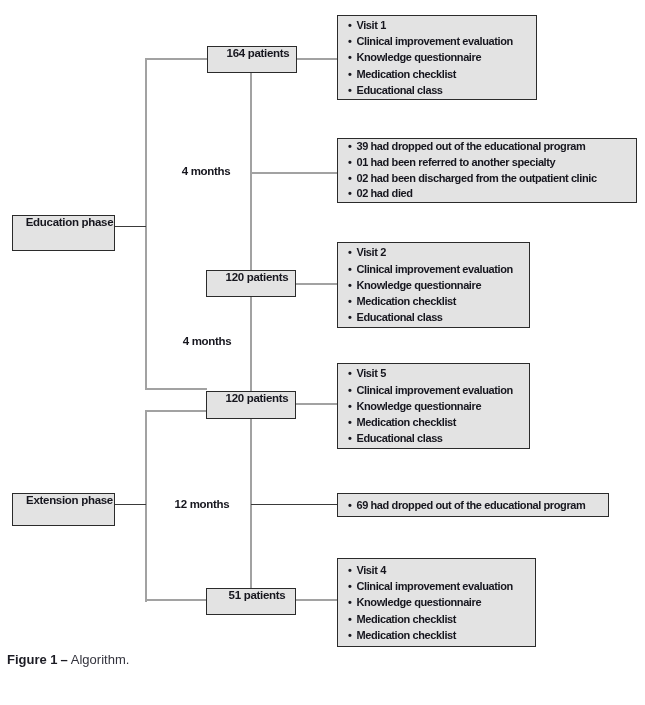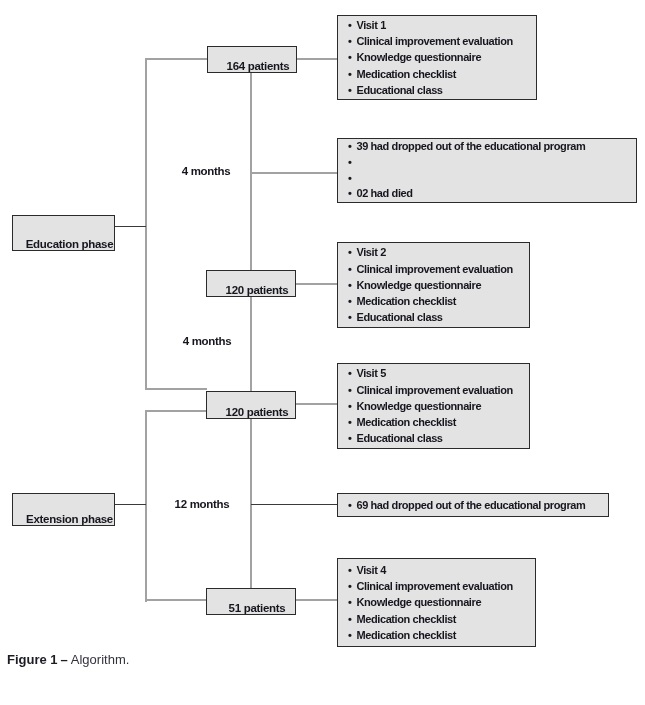--- a/index.html
+++ b/index.html
@@ -13,21 +13,21 @@
     overflow: hidden;
   }
   .line { position: absolute; background: #a2a2a2; }
   .line.dark { background: #3a3a3a; }
   .node {
     position: absolute;
     background: #e3e3e3;
     border: 1.5px solid #2b2b2b;
     box-sizing: border-box;
     display: flex;
-    align-items: flex-end;
+    align-items: flex-start;
     justify-content: center;
     font-size: 11.5px;
     font-weight: bold;
     letter-spacing: -0.3px;
     white-space: nowrap;
     padding-left: 12px;
   }
   .detail {
     position: absolute;
     background: #e3e3e3;
@@ -140,23 +140,25 @@
       </div>
   </div>
 
   <div class="detail compact" style="left:337px; top:138px; width:300px; height:65px;">
     <div class="row">
         <span class="bullet">•</span>
         <span>39 had dropped out of the educational program</span>
       </div>
     <div class="row">
         <span class="bullet">•</span>
-      </div>
-    <div class="row">
-        <span class="bullet">•</span>
+        <span>01 had been referred to another specialty</span>
+      </div>
+    <div class="row">
+        <span class="bullet">•</span>
+        <span>02 had been discharged from the outpatient clinic</span>
       </div>
     <div class="row">
         <span class="bullet">•</span>
         <span>02 had died</span>
       </div>
   </div>
 
   <div class="detail" style="left:337px; top:242px; width:193px; height:86px;">
     <div class="row">
         <span class="bullet">•</span>

